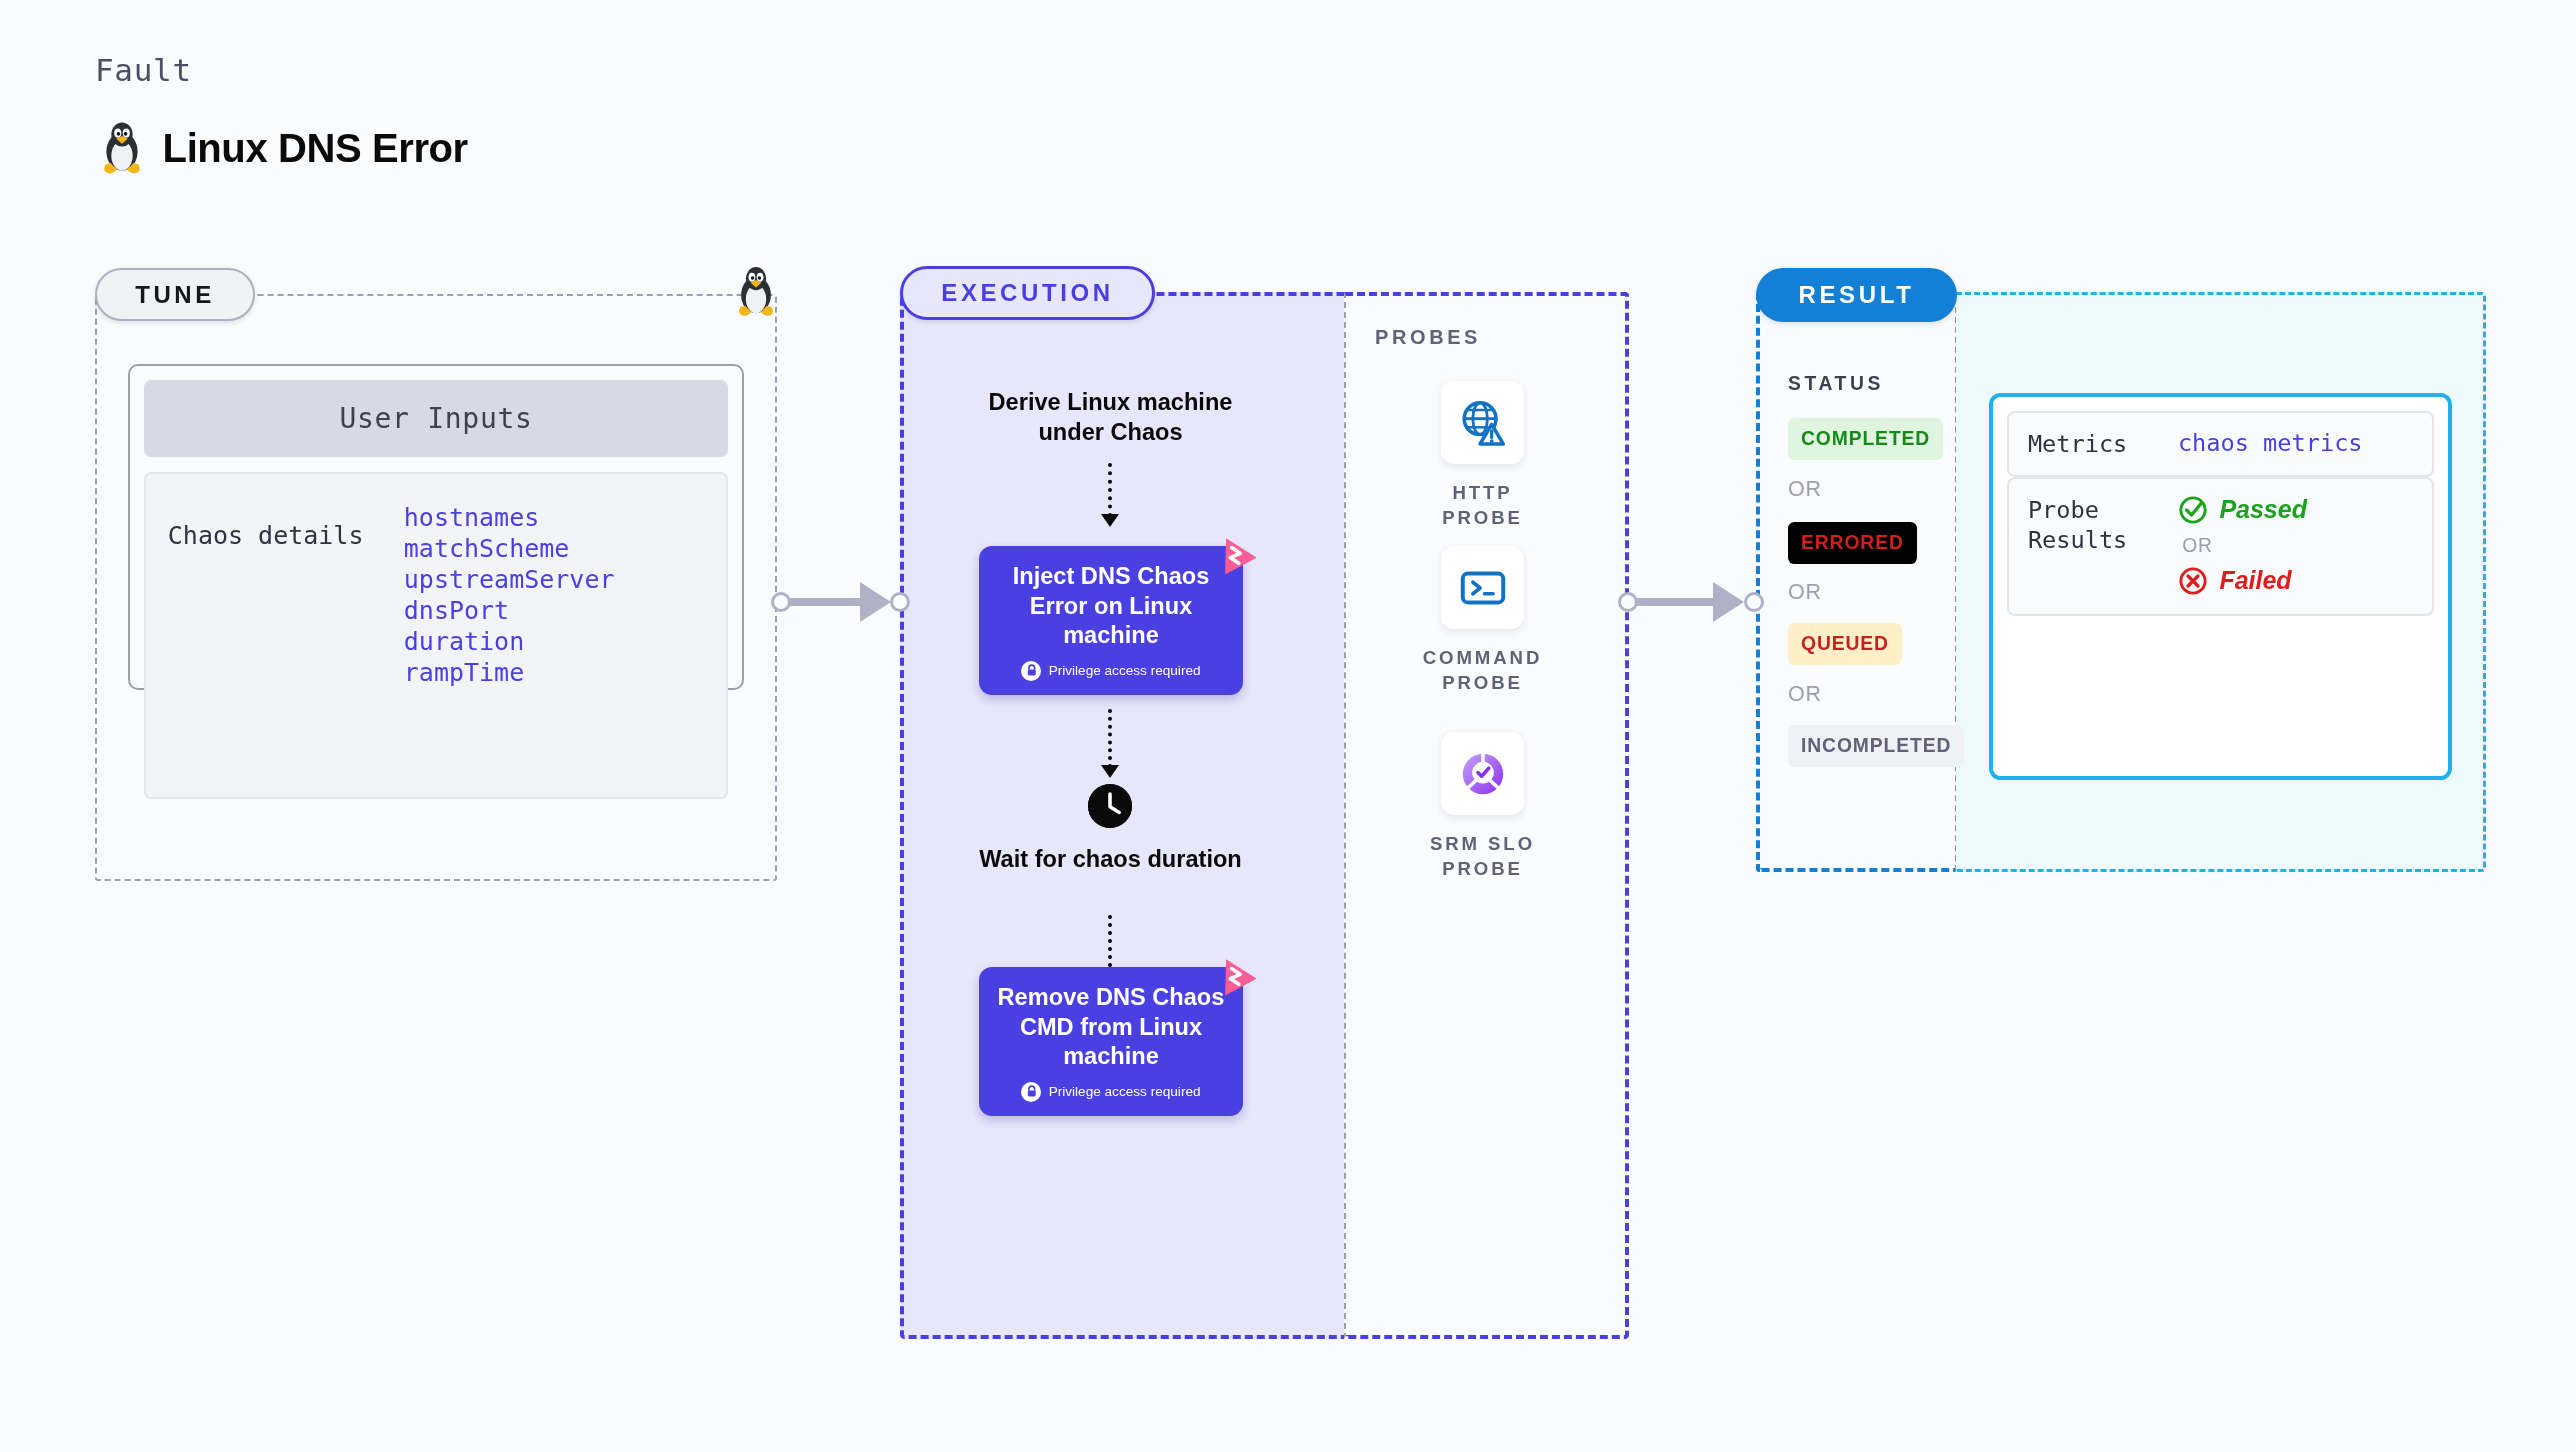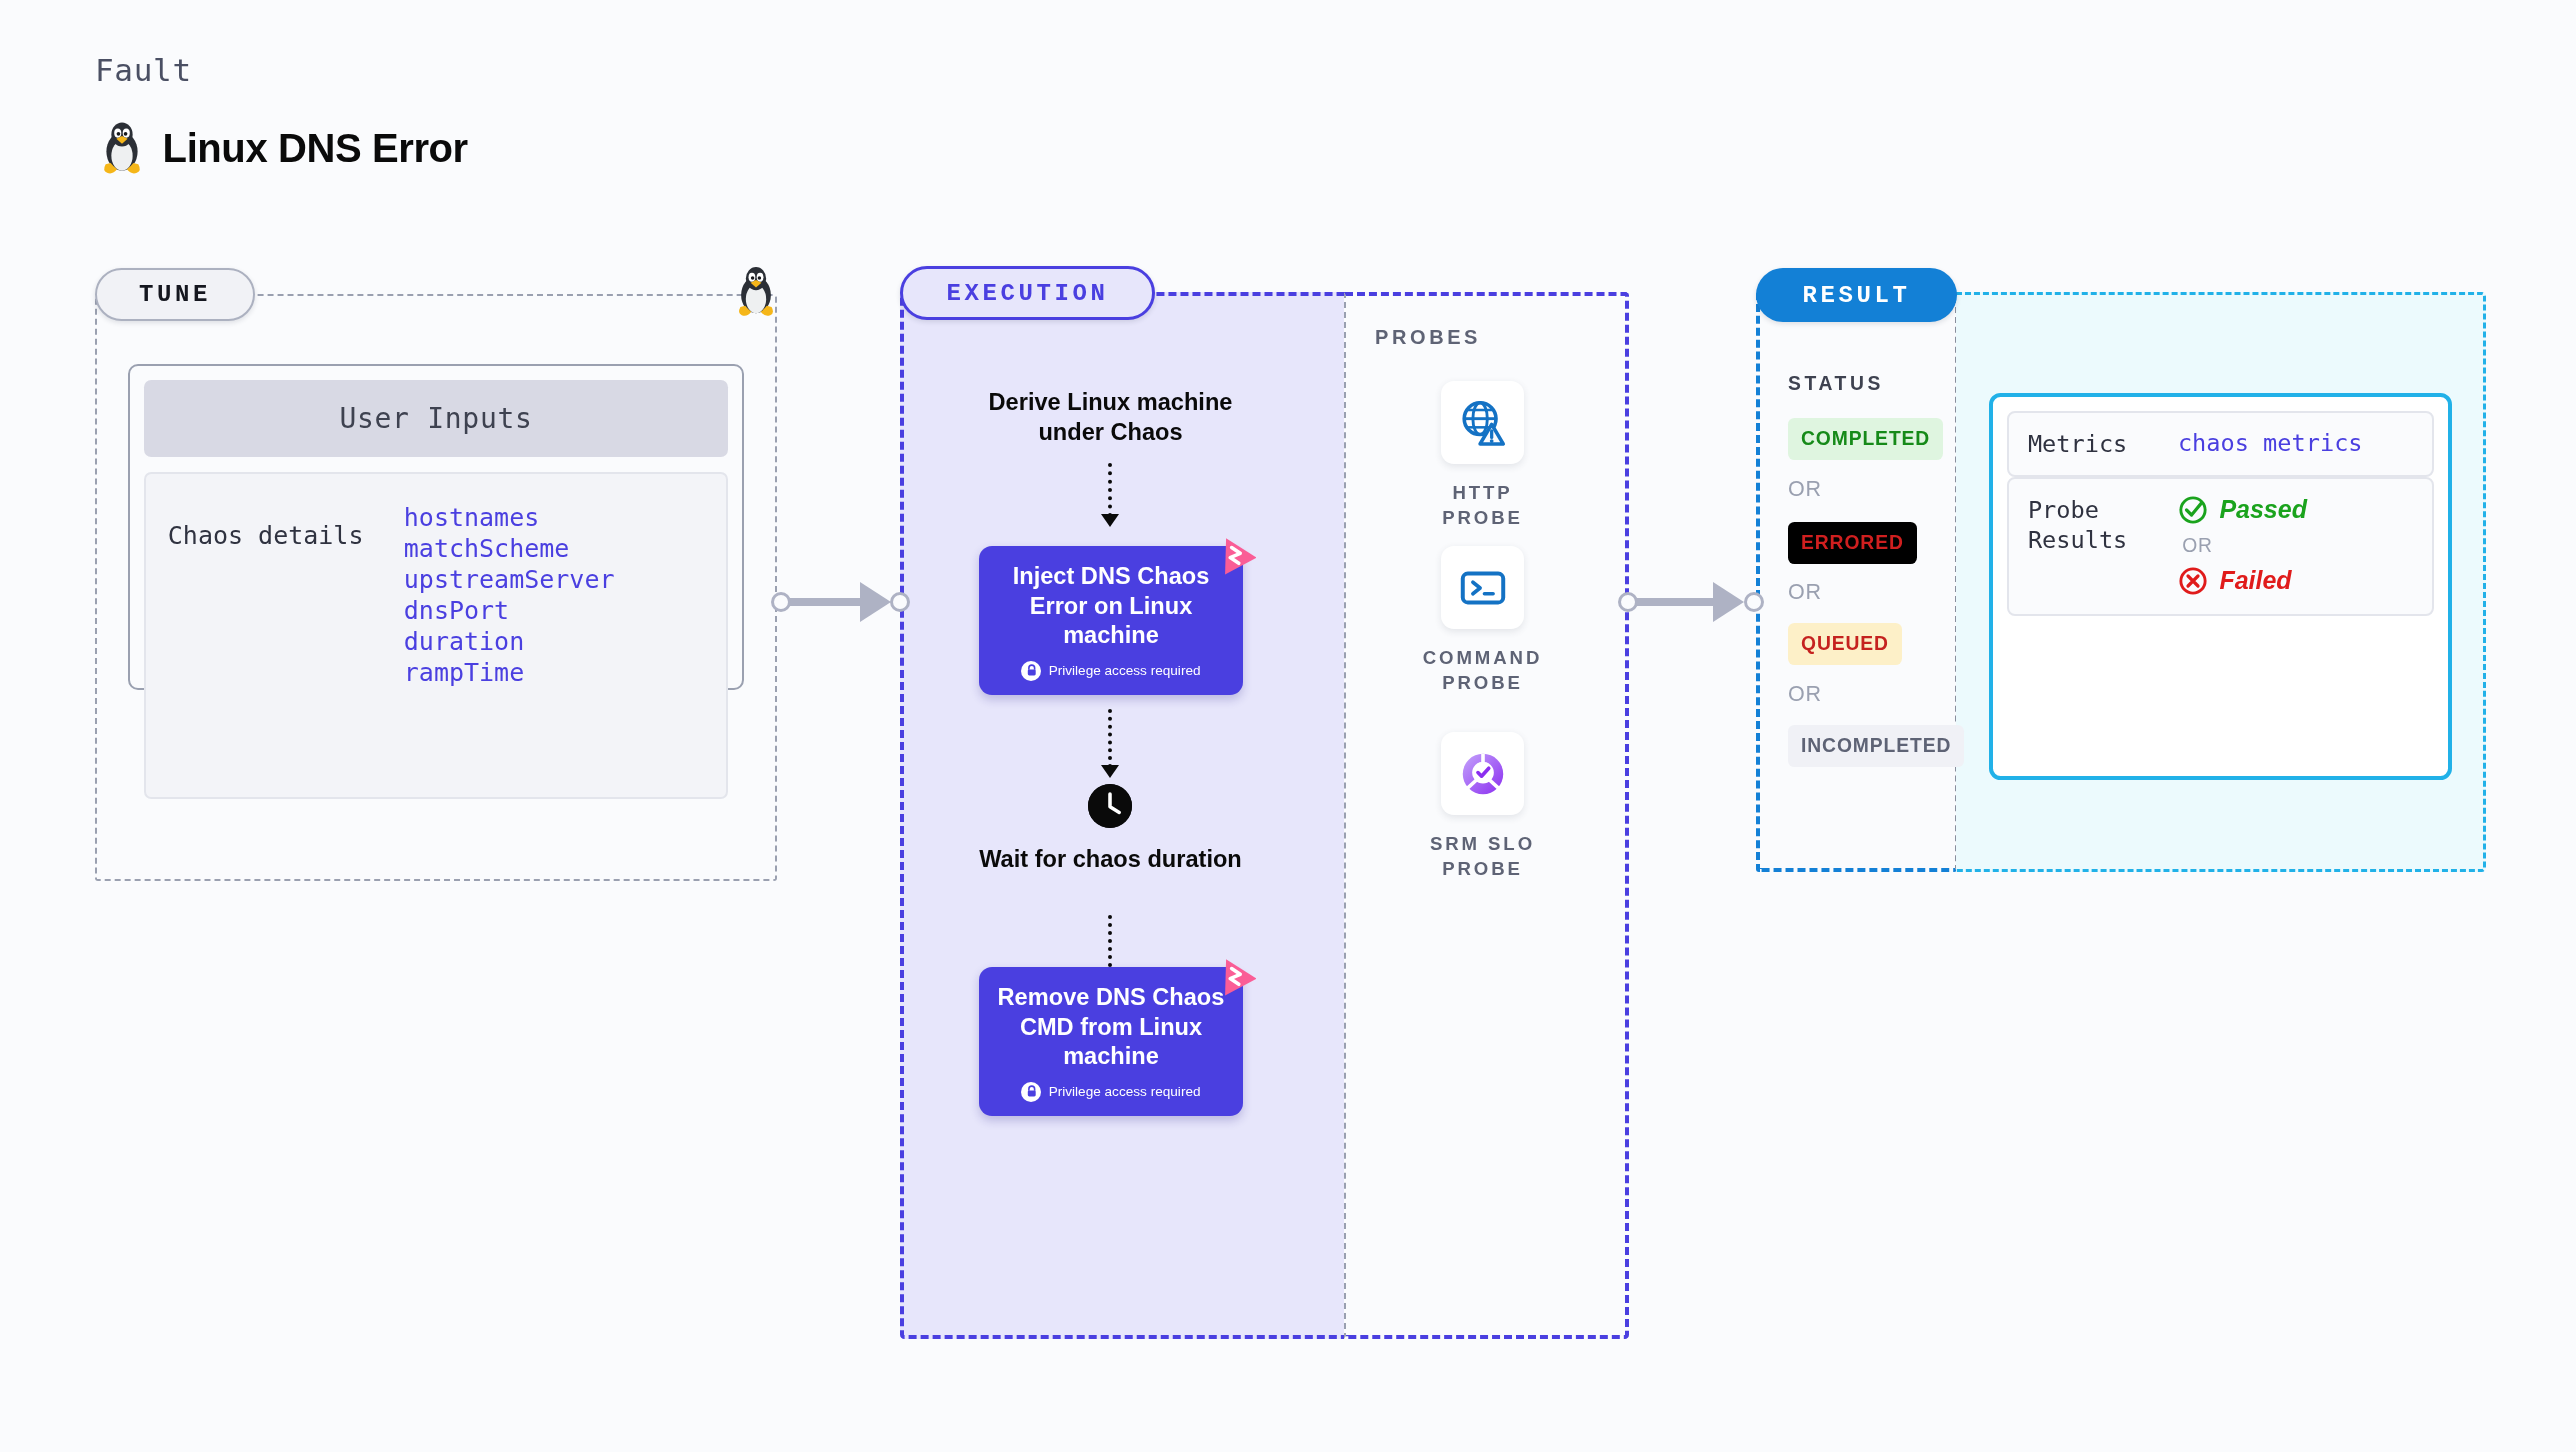--- a/index.html
+++ b/index.html
@@ -65,21 +65,21 @@
     border: 3.6px dashed #21b1e8;
     border-left: none;
     border-radius: 0 4.3px 4.3px 0;
     background: #ecfafd;
   }
 
   
   .pill {
     position: absolute; display: flex; align-items: center;
     justify-content: center;
-    font-family: Liberation Mono, monospace;
+    font-family: Liberation Sans, sans-serif;
     font-weight: bold; letter-spacing: 3.6px;
     border-radius: 716px;
     box-shadow: 0 2.1px 5px rgba(30,35,60,0.13);
     z-index: 6;
   }
   #pill-tune {
     left: 95px; top: 268px; width: 160px; height: 53px;
     background: #f1f2f6; border: 2.9px solid #acb1c0;
     color: #15171f; font-size: 24px;
   }

